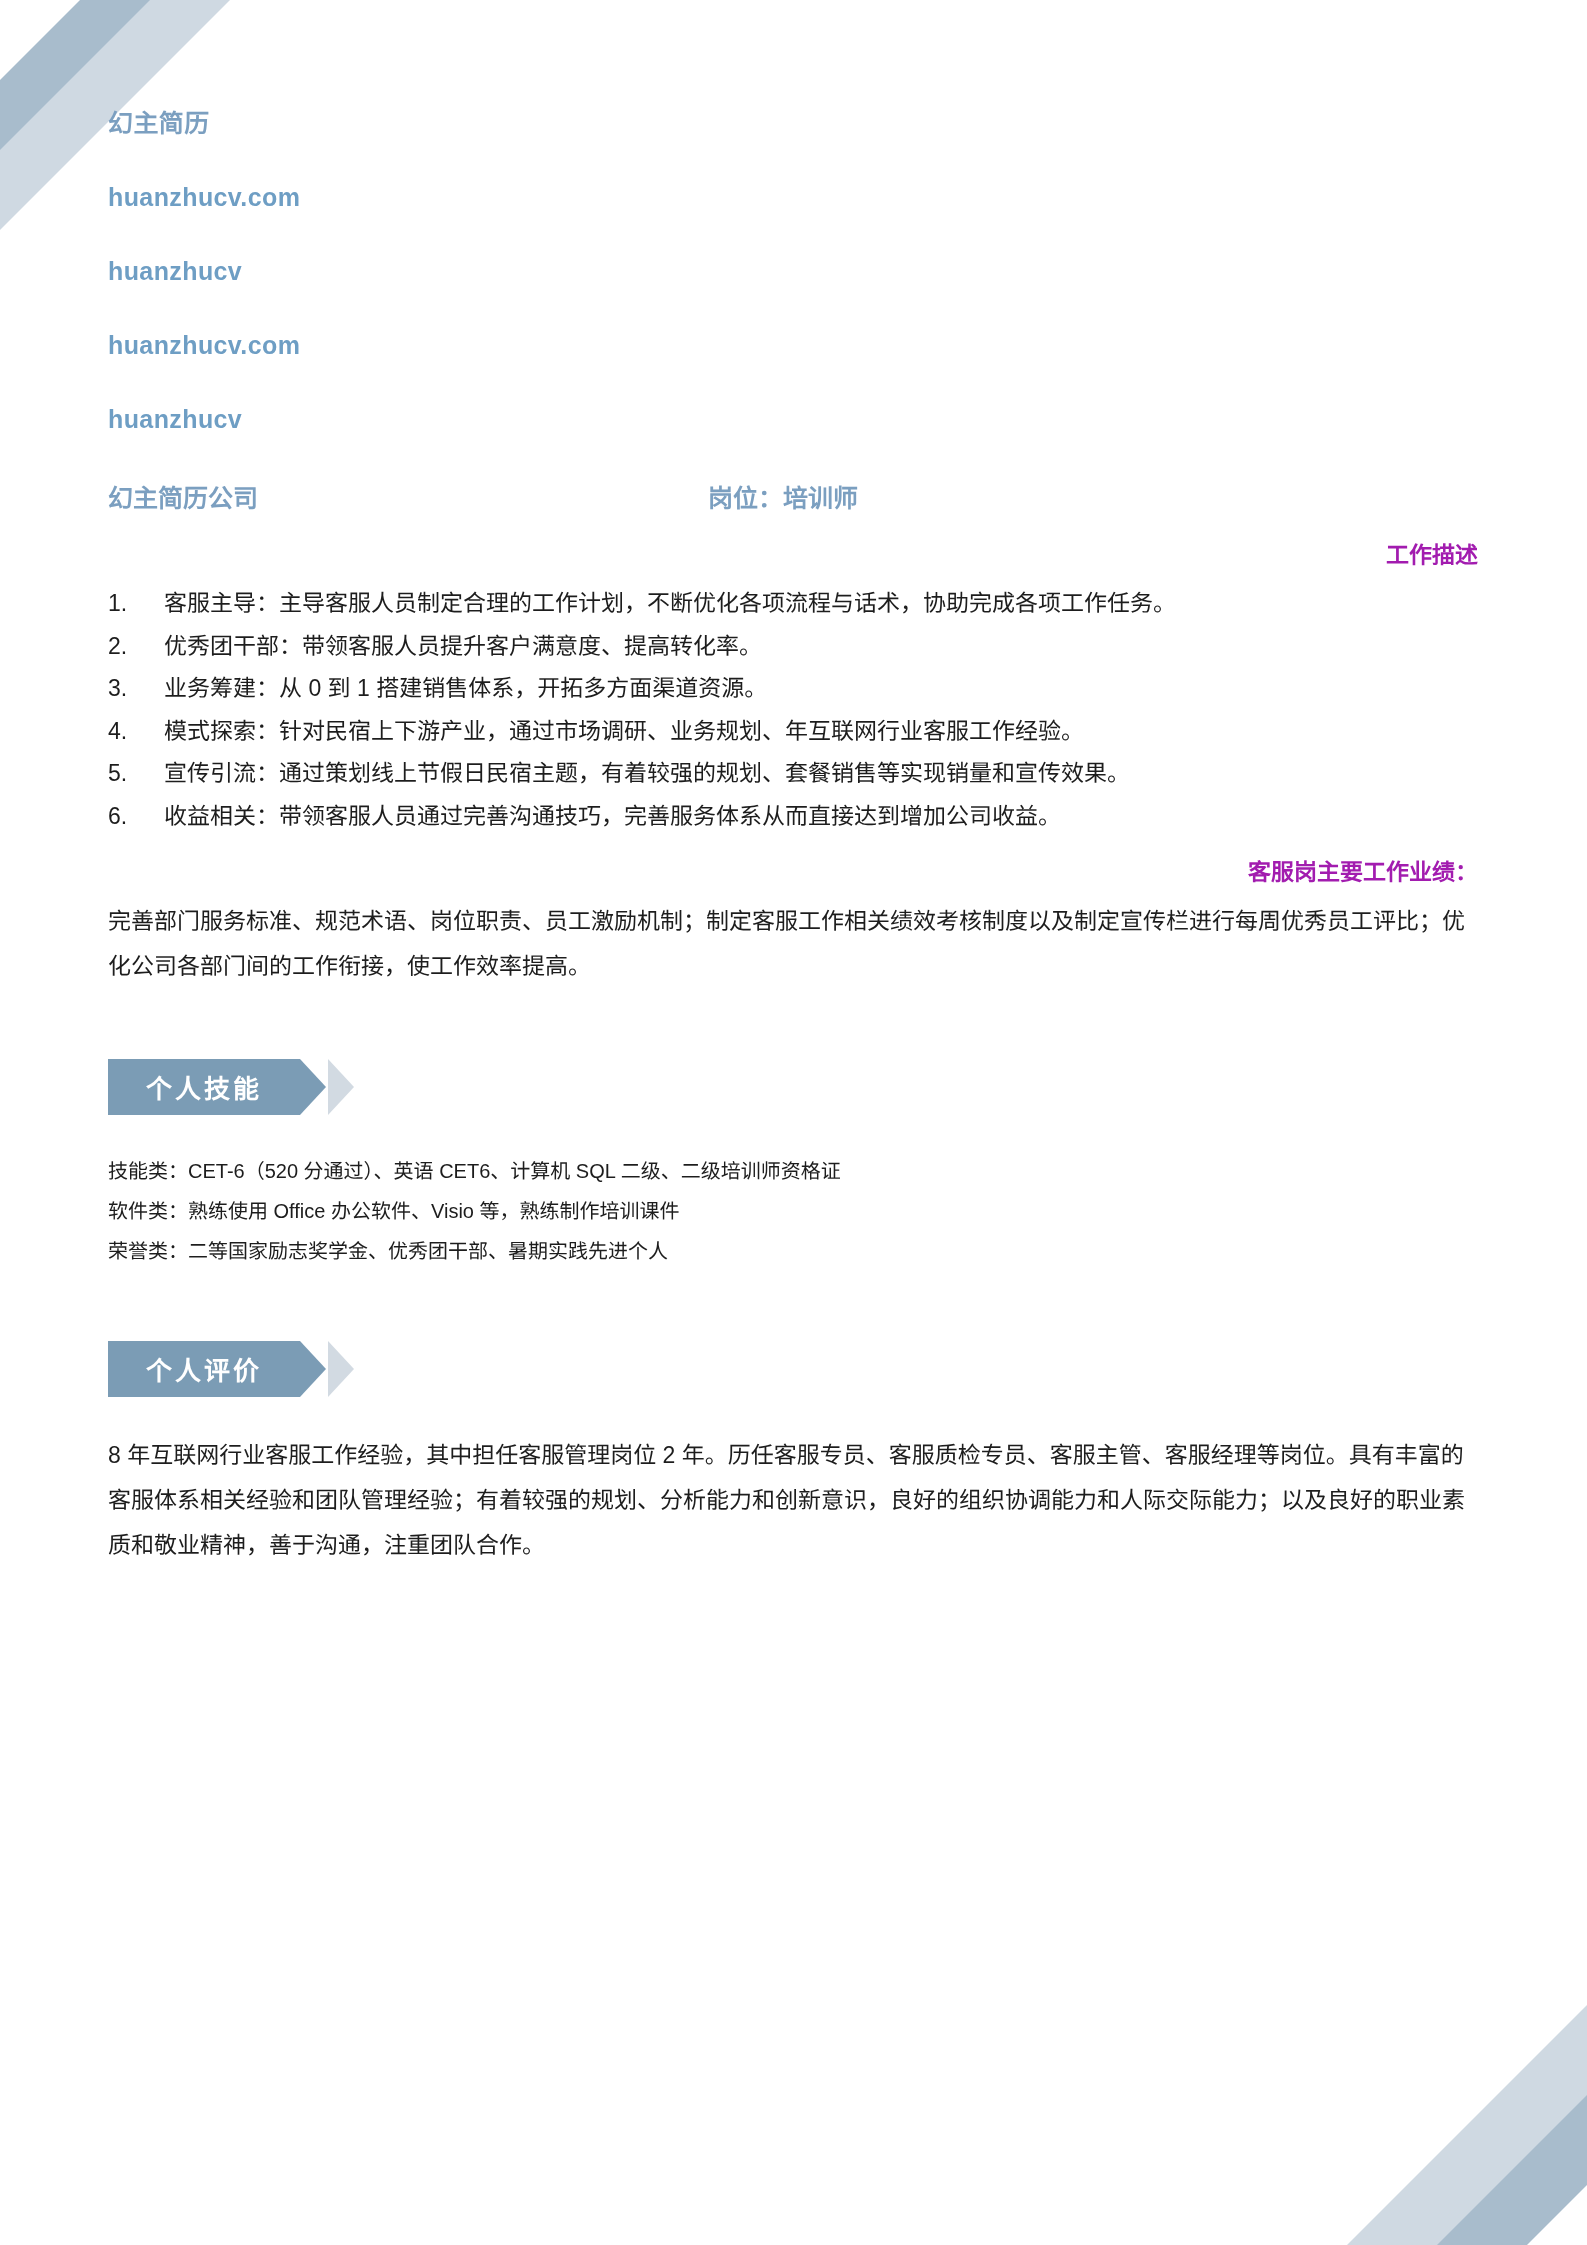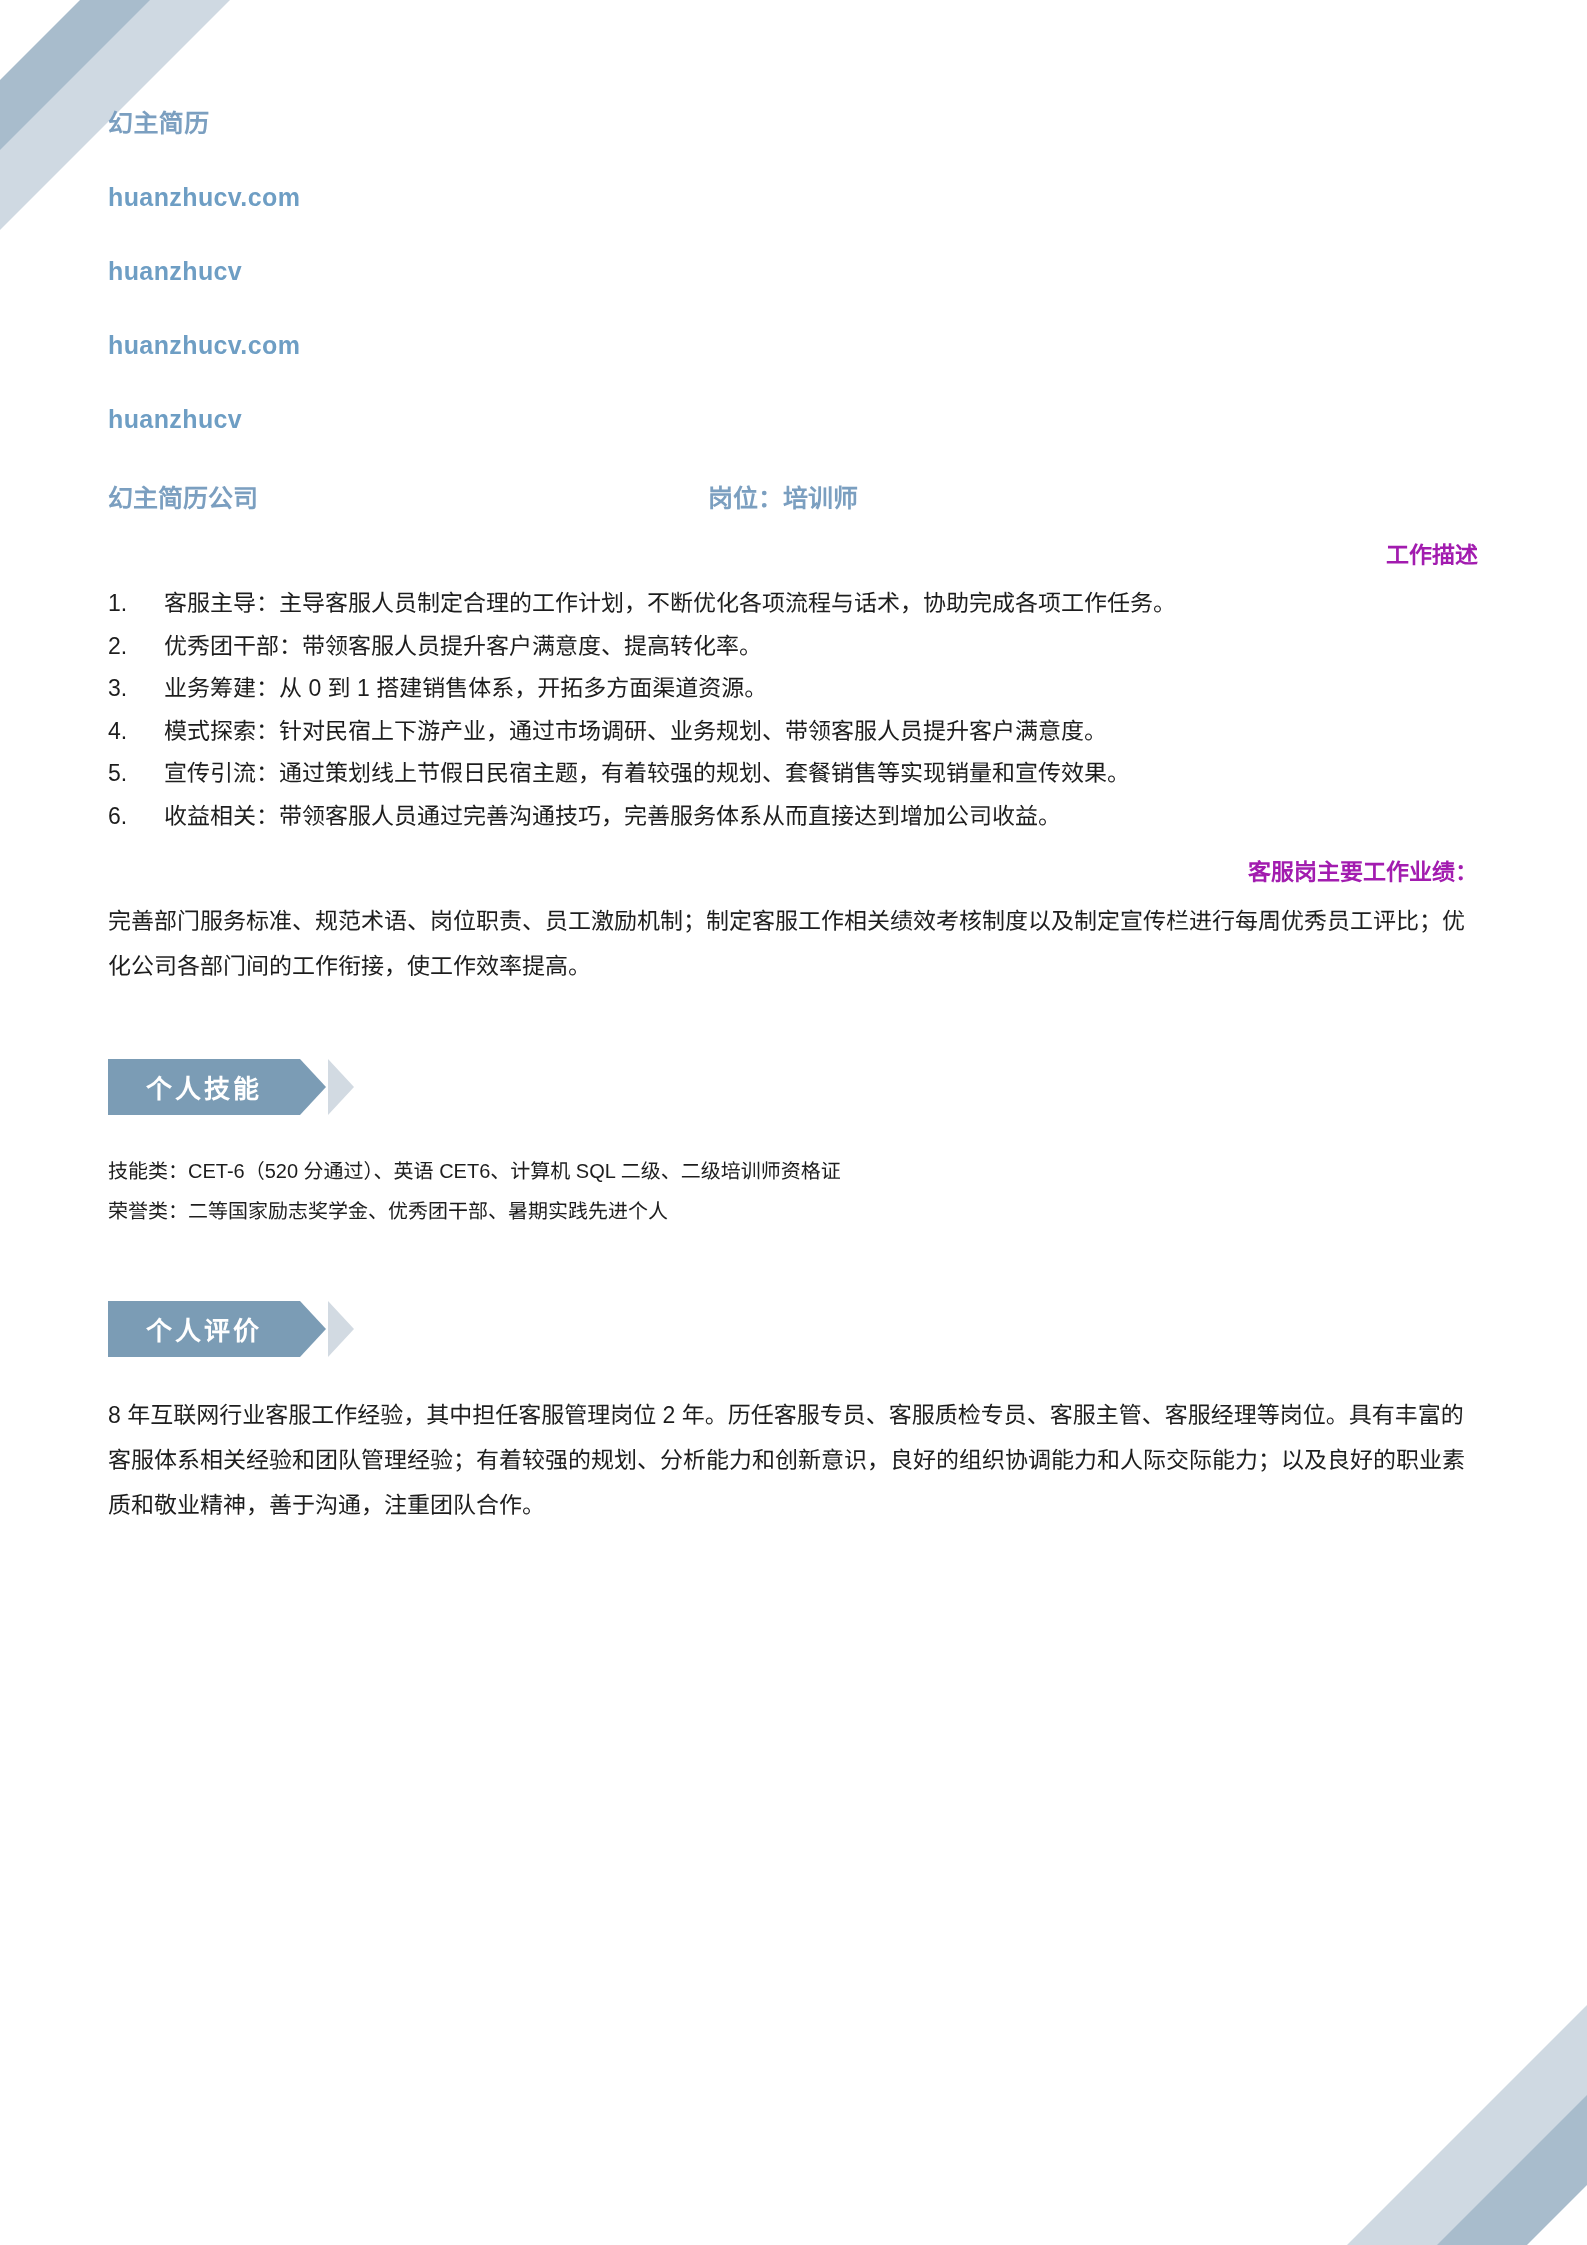--- a/index.html
+++ b/index.html
@@ -192,21 +192,21 @@
       <li>
         <span class="num">2.</span>
         <span class="txt">优秀团干部：带领客服人员提升客户满意度、提高转化率。</span>
       </li>
       <li>
         <span class="num">3.</span>
         <span class="txt">业务筹建：从 0 到 1 搭建销售体系，开拓多方面渠道资源。</span>
       </li>
       <li>
         <span class="num">4.</span>
-        <span class="txt">模式探索：针对民宿上下游产业，通过市场调研、业务规划、带领客服人员提升客户满意度。</span>
+        <span class="txt">模式探索：针对民宿上下游产业，通过市场调研、业务规划、年互联网行业客服工作经验。</span>
       </li>
       <li>
         <span class="num">5.</span>
         <span class="txt">宣传引流：通过策划线上节假日民宿主题，有着较强的规划、套餐销售等实现销量和宣传效果。</span>
       </li>
       <li>
         <span class="num">6.</span>
         <span class="txt">收益相关：带领客服人员通过完善沟通技巧，完善服务体系从而直接达到增加公司收益。</span>
       </li>
     </ol>
@@ -215,20 +215,21 @@
     <p class="para">完善部门服务标准、规范术语、岗位职责、员工激励机制；制定客服工作相关绩效考核制度以及制定宣传栏进行每周优秀员工评比；优化公司各部门间的工作衔接，使工作效率提高。</p>
 
     <div class="section">
       <div class="banner">
         <div class="bar">个人技能</div>
         <div class="arrow1"></div>
         <div class="arrow2"></div>
       </div>
       <div class="section-body">
         <div class="skill-line">技能类：CET-6（520 分通过）、英语 CET6、计算机 SQL 二级、二级培训师资格证</div>
+        <div class="skill-line">软件类：熟练使用 Office 办公软件、Visio 等，熟练制作培训课件</div>
         <div class="skill-line">荣誉类：二等国家励志奖学金、优秀团干部、暑期实践先进个人</div>
       </div>
     </div>
 
     <div class="section">
       <div class="banner">
         <div class="bar">个人评价</div>
         <div class="arrow1"></div>
         <div class="arrow2"></div>
       </div>

